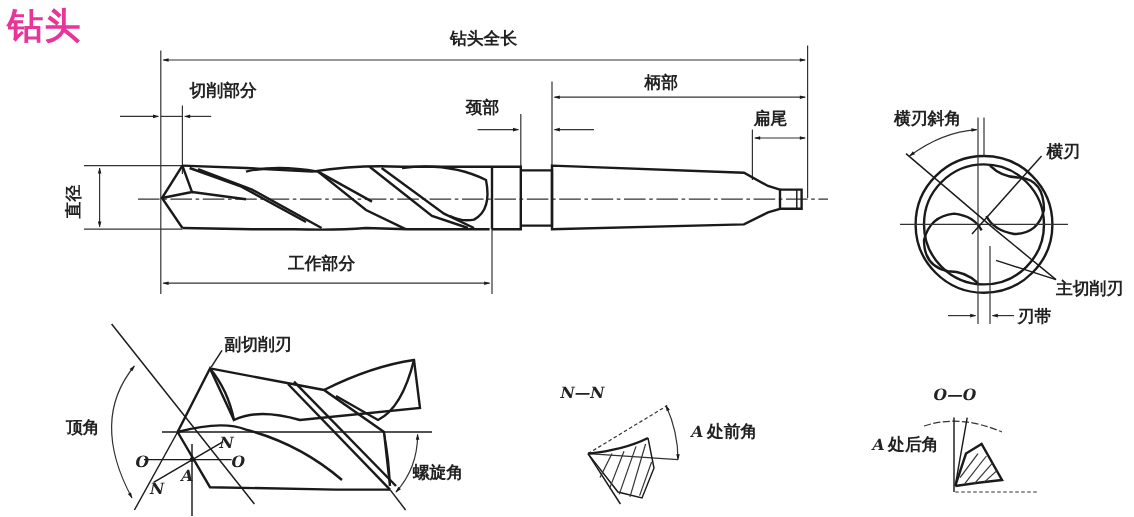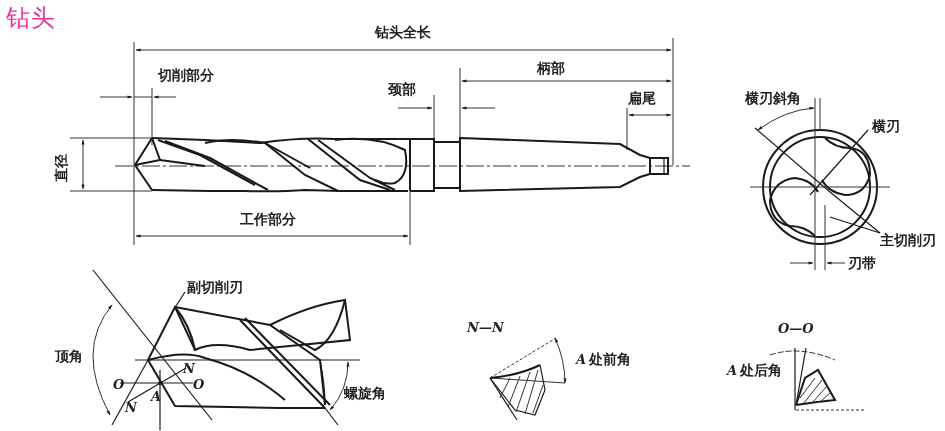--- a/index.html
+++ b/index.html
@@ -1,17 +1,17 @@
 <!DOCTYPE html>
 <html><head>
 <meta charset="utf-8">
 <style>
   html, body { margin: 0; padding: 0; background: #ffffff; }
   body { width: 945px; height: 431px; position: relative; overflow: hidden; font-family: "DejaVu Sans", sans-serif; }
-  #page-title { position: absolute; left: 6px; top: 2px; font-size: 24px; font-weight: normal; color: #e8359a; letter-spacing: 1px; }
+  #page-title { position: absolute; left: 6px; top: 2px; font-size: 30px; font-weight: bold; color: #e8359a; letter-spacing: 1px; }
   svg { position: absolute; left: 0; top: 0; }
   .lbl { font-family: "DejaVu Sans", sans-serif; font-size: 14px; font-weight: bold; fill: #222; }
   .ital { font-family: "DejaVu Serif", serif; font-style: italic; font-weight: bold; font-size: 13px; fill: #222; }
   .ln { stroke: #1a1a1a; stroke-width: 1.2; fill: none; }
   .thick { stroke: #1a1a1a; stroke-width: 2; fill: none; }
   .center { stroke: #333; stroke-width: 1; stroke-dasharray: 18 3 3 3; fill: none; }
   .dim { stroke: #333; stroke-width: 1; fill: none; }
   .hatch { stroke: #333; stroke-width: 1; }
 </style>
 </head>

